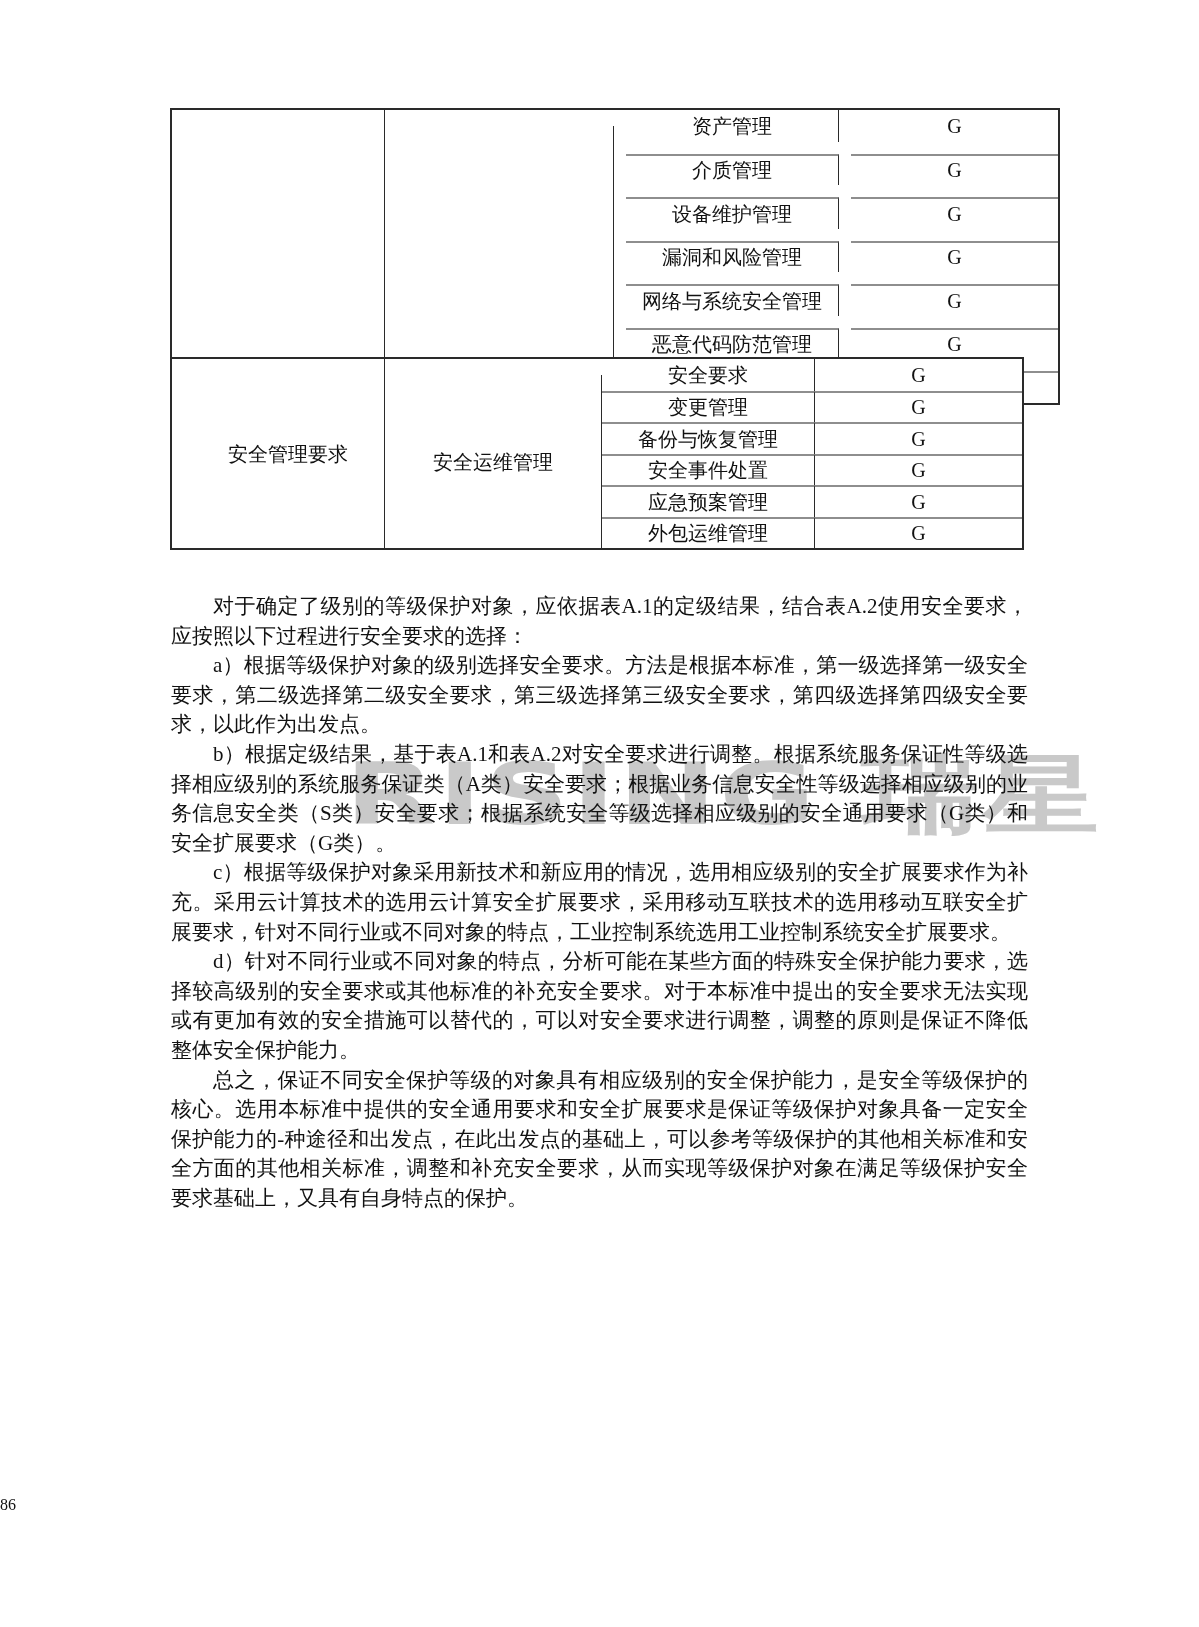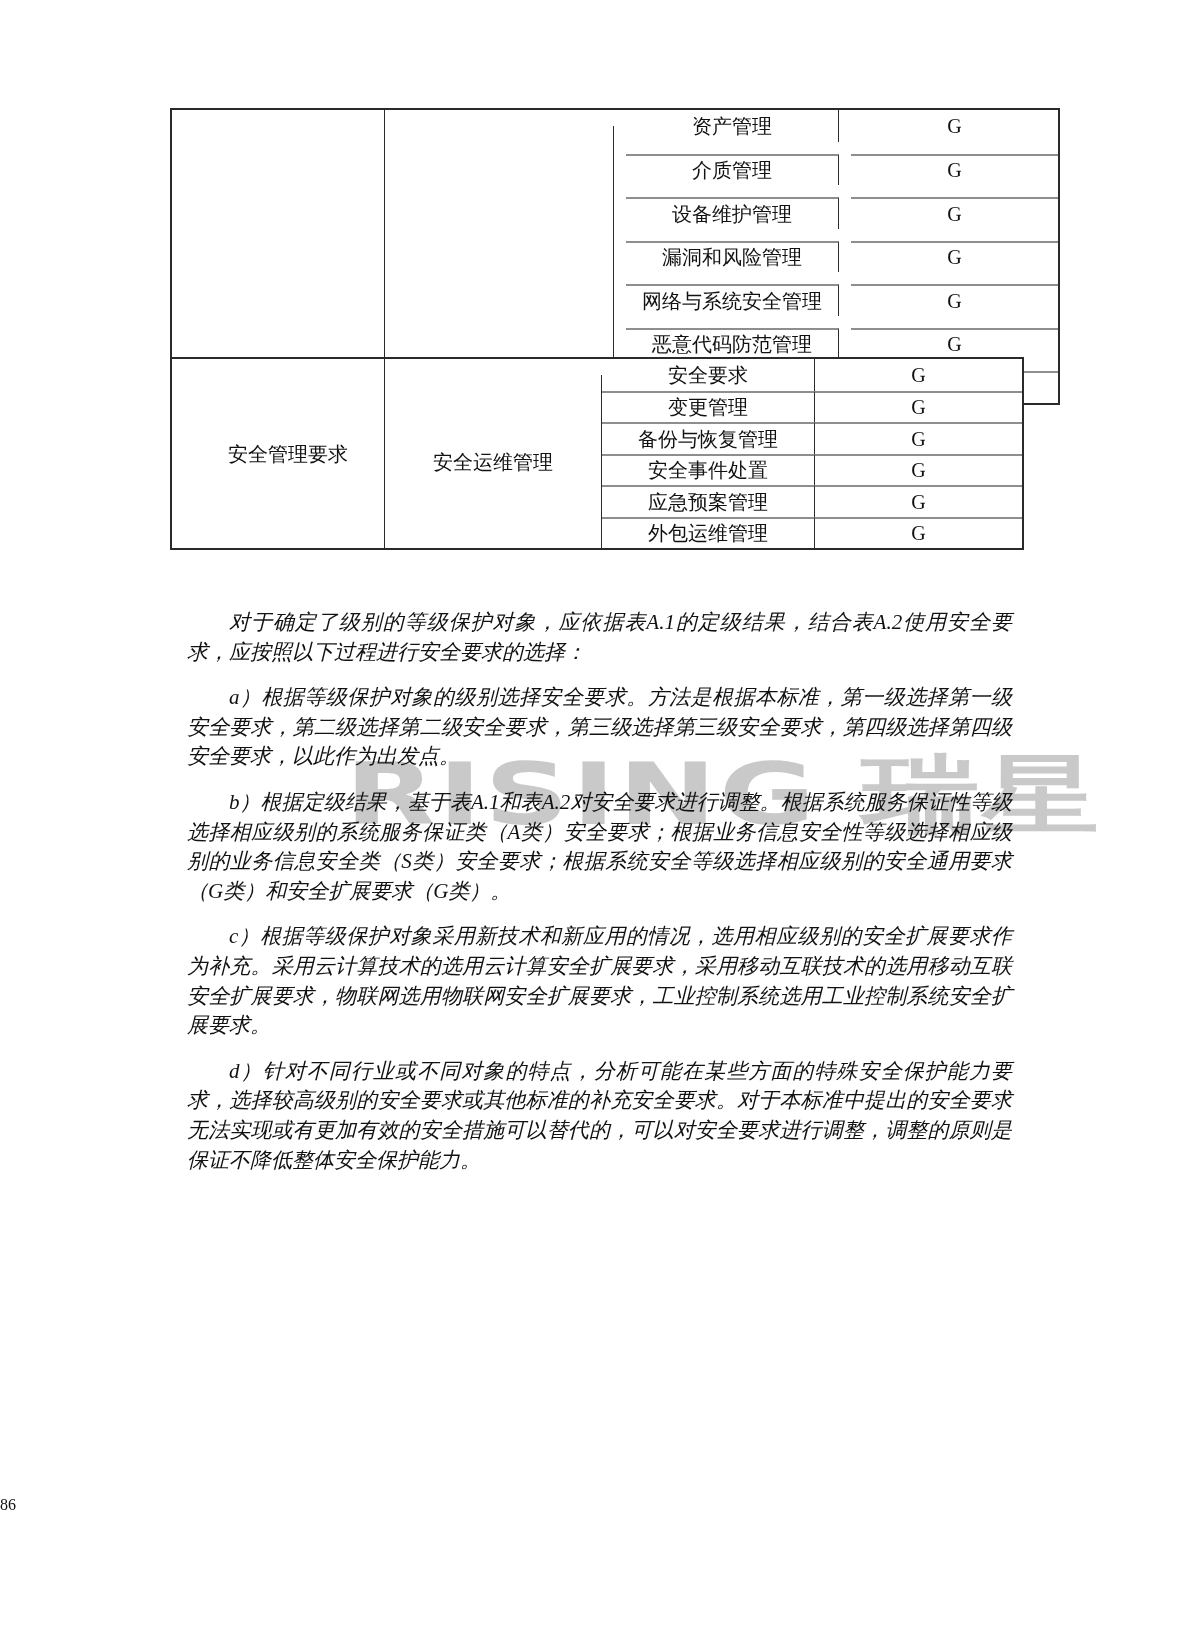--- a/index.html
+++ b/index.html
@@ -37,21 +37,21 @@
   .t2 .cell.cat{grid-row:1 / span 6;padding-left:20px;}
   .t2 .cell.sub{grid-row:1 / span 6;}
   .cell.item{grid-column:3;border-right:1px solid #2a2a2a;}
   .cell.grade{grid-column:4;}
   
   .tbl .cell:nth-child(n+5){border-top:2px solid #8e8e8e;}
   .content{
     position:absolute;left:171px;top:592px;width:857px;z-index:1;
     font-size:21px;line-height:29.6px;text-align:justify;
   }
-  .content p{margin:16px;text-indent:2em;word-break:break-all;font-style:italic;}
+  .content p{margin:0;text-indent:2em;word-break:break-all;}
   .page-number{
     position:absolute;left:0;right:0;top:1496px;z-index:1;
     text-align:left;font-size:16px;
   }
 </style>
 </head>
 <body>
 
 <div class="watermark">RISING 瑞星</div>
 
@@ -88,17 +88,18 @@
   <div class="cell item">应急预案管理</div>
   <div class="cell grade">G</div>
   <div class="cell item">外包运维管理</div>
   <div class="cell grade">G</div>
 </div>
 
 <div class="content">
   <p>对于确定了级别的等级保护对象，应依据表A.1的定级结果，结合表A.2使用安全要求，应按照以下过程进行安全要求的选择：</p>
   <p>a）根据等级保护对象的级别选择安全要求。方法是根据本标准，第一级选择第一级安全要求，第二级选择第二级安全要求，第三级选择第三级安全要求，第四级选择第四级安全要求，以此作为出发点。</p>
   <p>b）根据定级结果，基于表A.1和表A.2对安全要求进行调整。根据系统服务保证性等级选择相应级别的系统服务保证类（A类）安全要求；根据业务信息安全性等级选择相应级别的业务信息安全类（S类）安全要求；根据系统安全等级选择相应级别的安全通用要求（G类）和安全扩展要求（G类）。</p>
-  <p>c）根据等级保护对象采用新技术和新应用的情况，选用相应级别的安全扩展要求作为补充。采用云计算技术的选用云计算安全扩展要求，采用移动互联技术的选用移动互联安全扩展要求，物联网选用物联网安全扩展要求，工业控制系统选用工业控制系统安全扩展要求。</p>
+  <p>c）根据等级保护对象采用新技术和新应用的情况，选用相应级别的安全扩展要求作为补充。采用云计算技术的选用云计算安全扩展要求，采用移动互联技术的选用移动互联安全扩展要求，针对不同行业或不同对象的特点，工业控制系统选用工业控制系统安全扩展要求。</p>
   <p>d）针对不同行业或不同对象的特点，分析可能在某些方面的特殊安全保护能力要求，选择较高级别的安全要求或其他标准的补充安全要求。对于本标准中提出的安全要求无法实现或有更加有效的安全措施可以替代的，可以对安全要求进行调整，调整的原则是保证不降低整体安全保护能力。</p>
+  <p>总之，保证不同安全保护等级的对象具有相应级别的安全保护能力，是安全等级保护的核心。选用本标准中提供的安全通用要求和安全扩展要求是保证等级保护对象具备一定安全保护能力的-种途径和出发点，在此出发点的基础上，可以参考等级保护的其他相关标准和安全方面的其他相关标准，调整和补充安全要求，从而实现等级保护对象在满足等级保护安全要求基础上，又具有自身特点的保护。</p>
 </div>
 
 <div class="page-number">86</div>
 
 </body></html>

